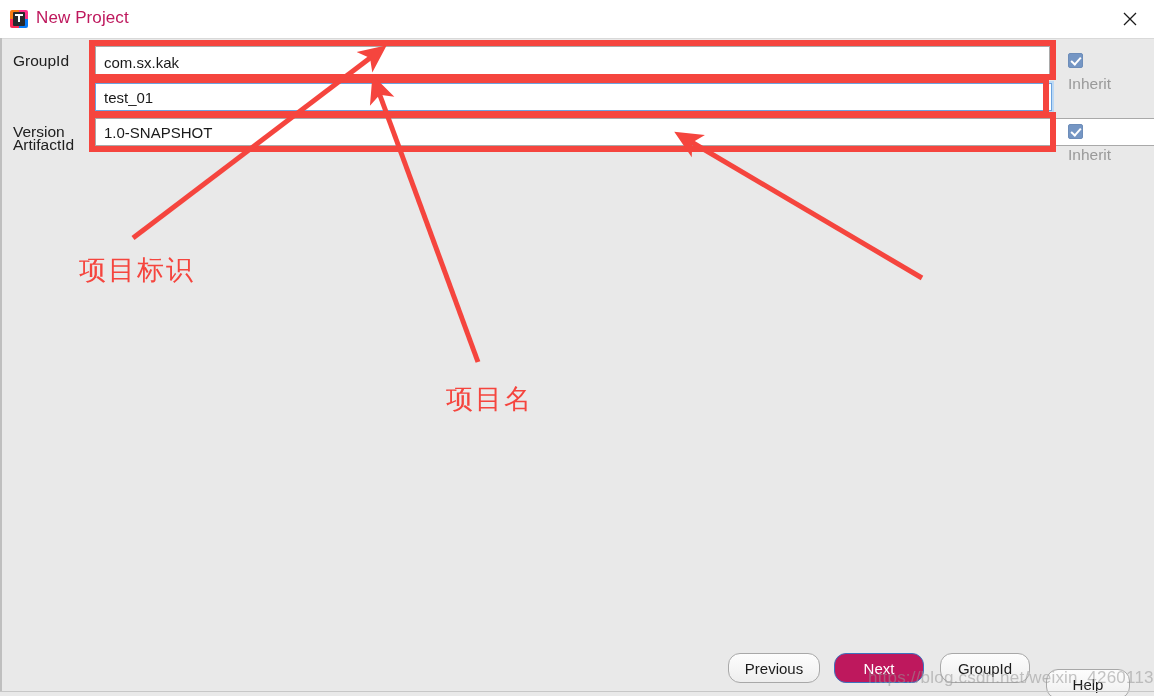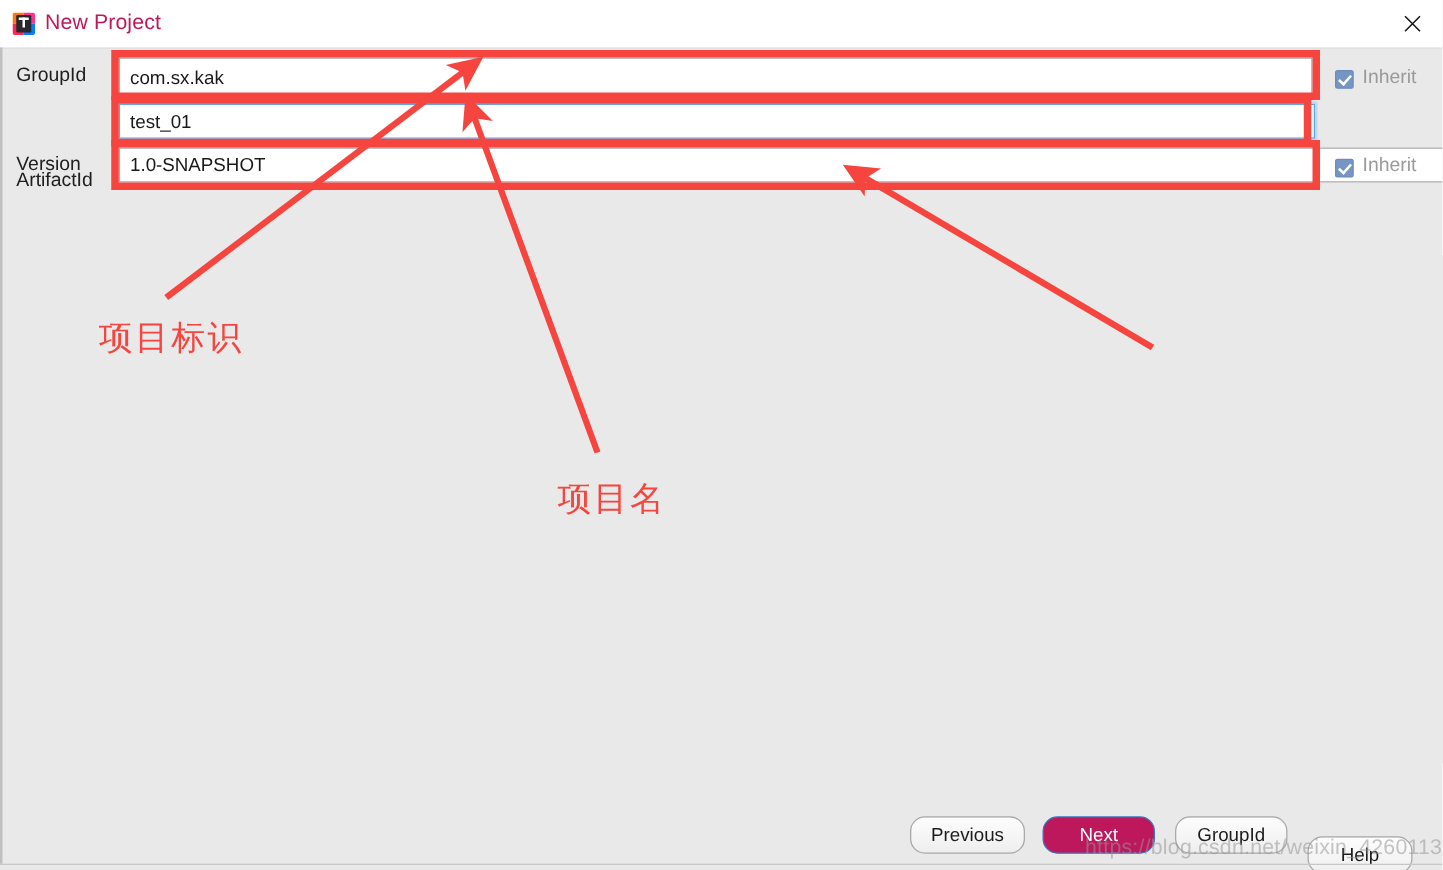--- a/index.html
+++ b/index.html
@@ -98,22 +98,23 @@
     outline: none;
     font-family: "Liberation Sans", sans-serif;
   }
   .field.focused {
     border: 1px solid #6ba3e0;
     box-shadow: 0 0 0 2px #bcd9f5;
   }
   .inherit-wrap {
     position: absolute;
     display: flex;
-    align-items: flex-end;
+    align-items: flex-start;
     gap: 7px;
+    flex-direction: column;
   }
   .cb {
     width: 15px; height: 15px;
     box-sizing: border-box;
     background: #7596c4;
     border: 1px solid #6d8db9;
     border-radius: 2px;
     position: relative;
     flex: 0 0 auto;
   }

